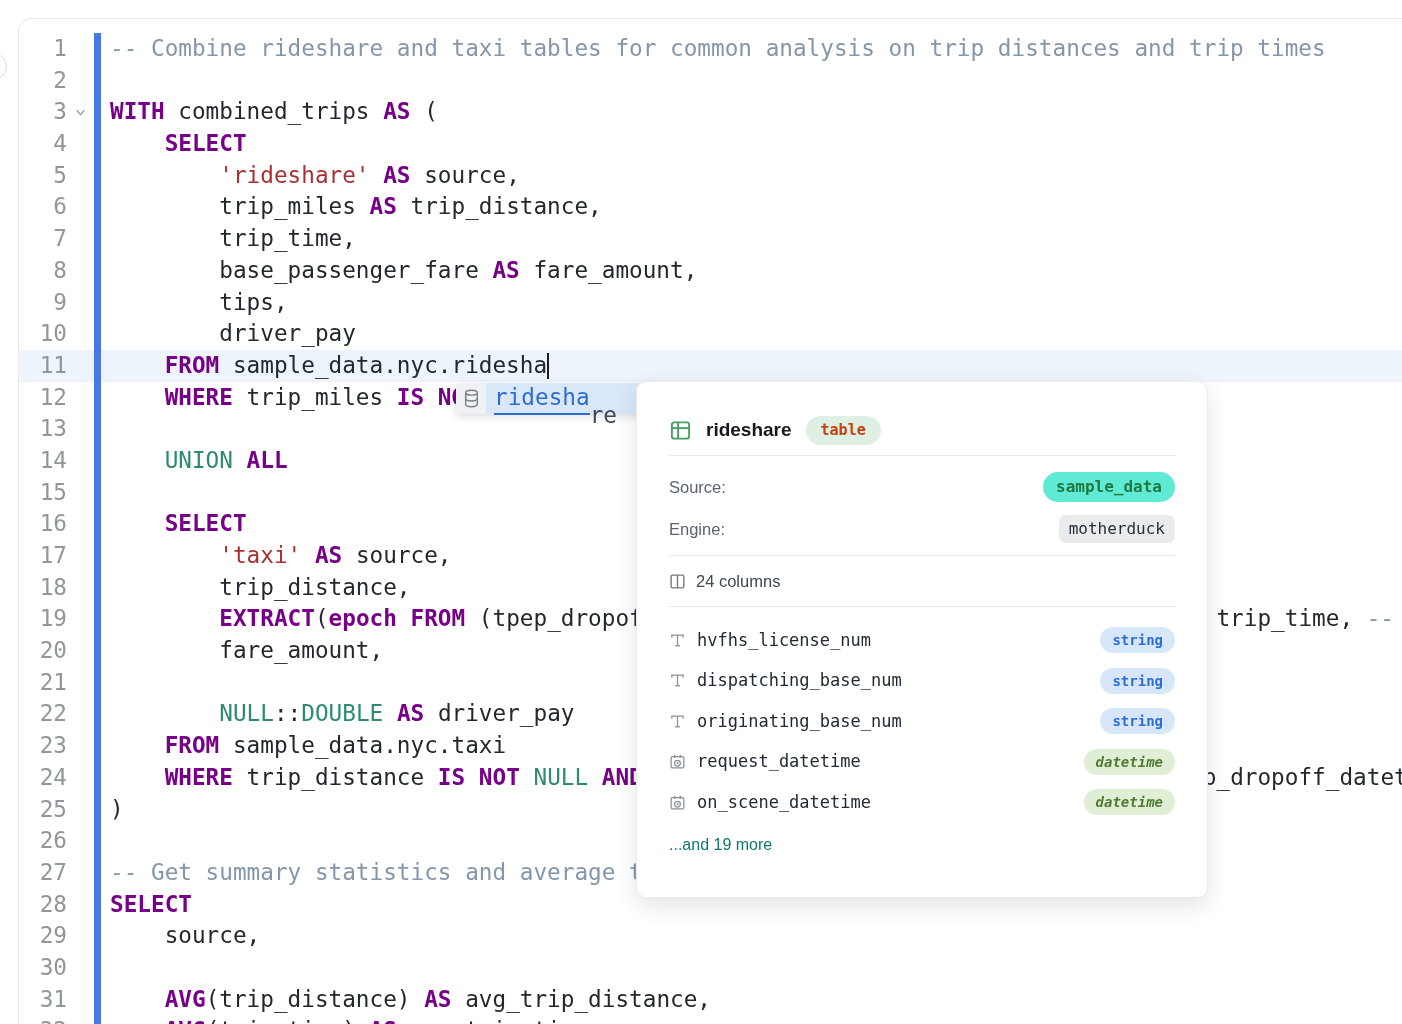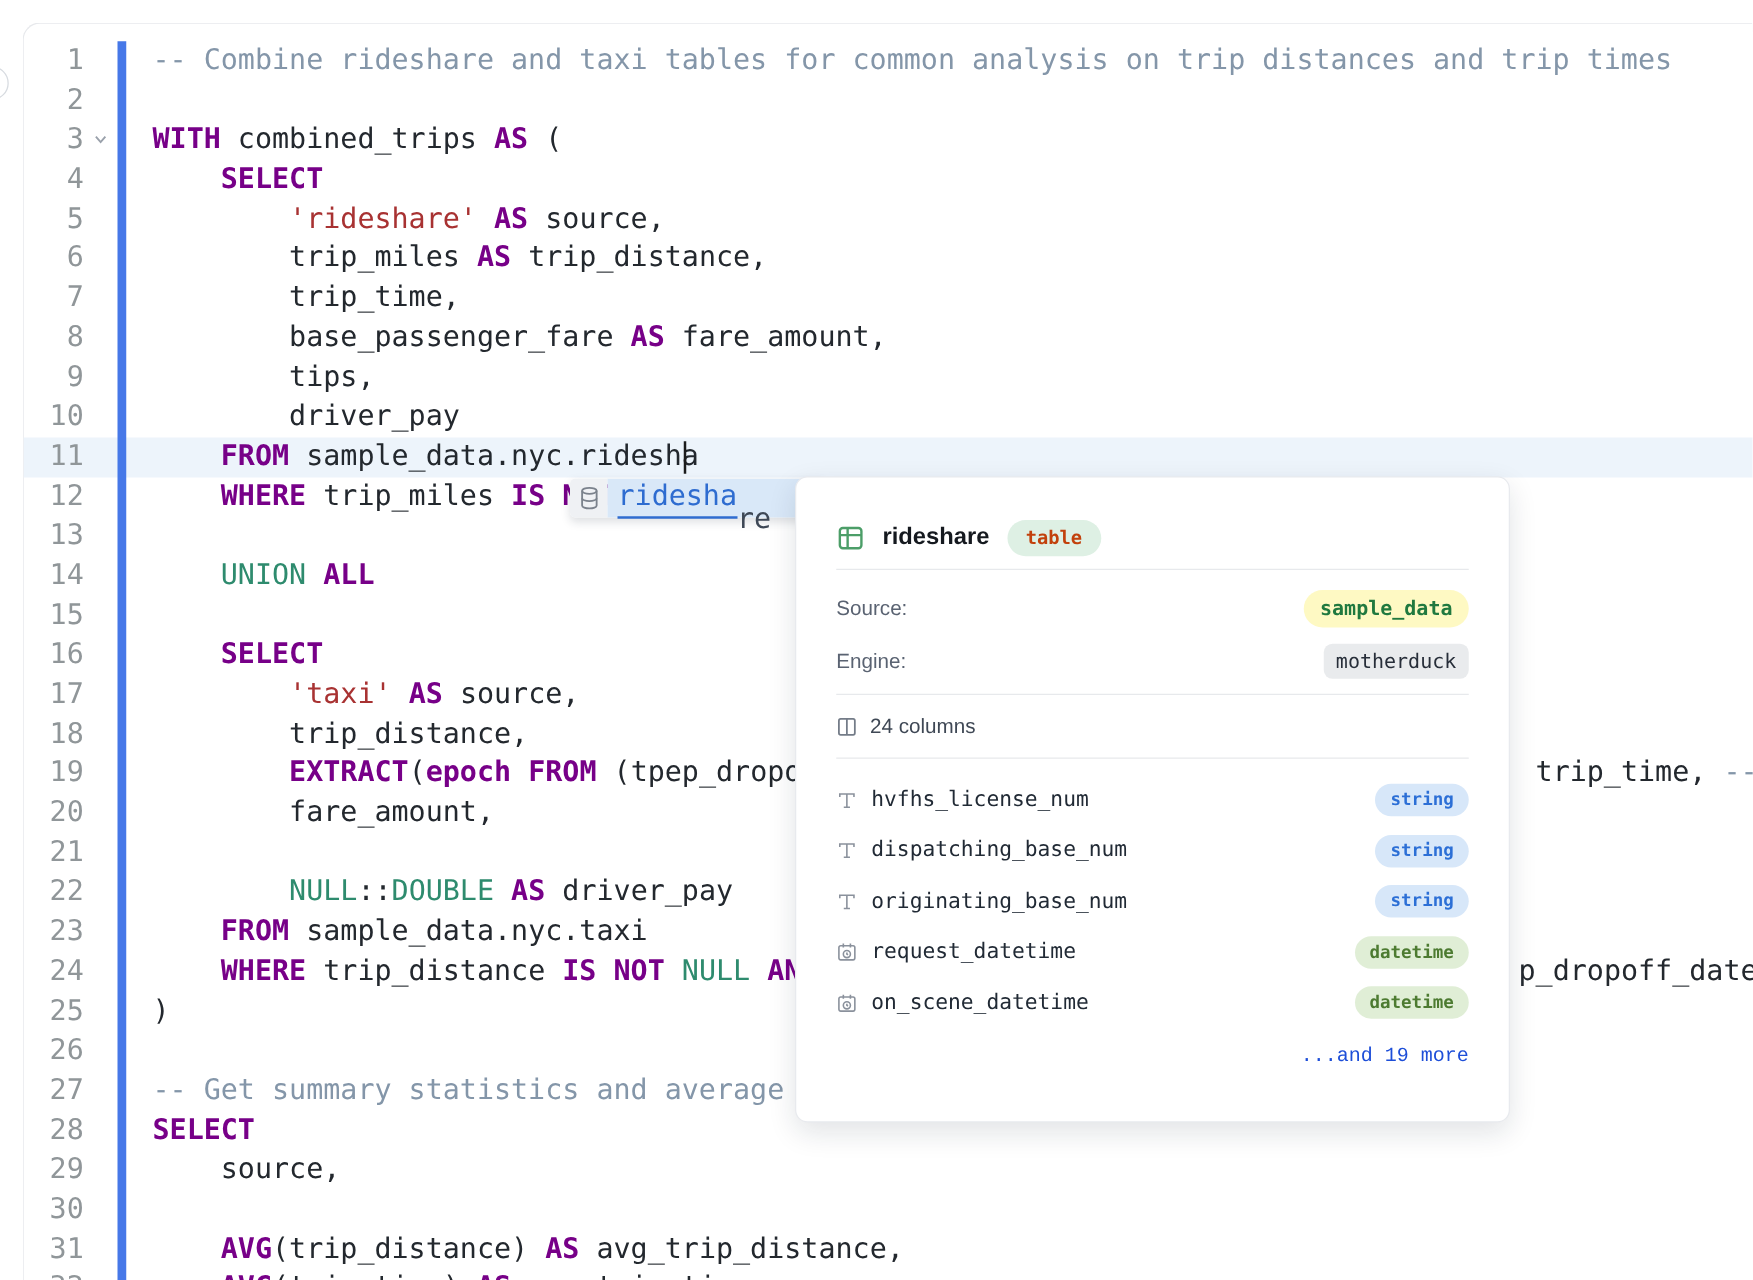--- a/index.html
+++ b/index.html
@@ -16,21 +16,21 @@
   
   .active-line { position:absolute; left:19px; top:350px; height:32px; right:0;
                  background:#edf4fb; z-index:1; }
   .code-bar { position:absolute; left:94px; top:33px; width:7px; height:991px;
               background:#4678e8; z-index:3; }
   .lines { position:absolute; left:19px; top:33px; right:0; z-index:2; }
   .row { display:flex; height:31.7px; }
   .ln { width:48px; text-align:right; color:#909699; flex:0 0 48px;
         font:22.7px/31.7px "DejaVu Sans Mono", monospace; }
   .fold { width:27px; flex:0 0 27px; text-align:center; padding-top:9px; }
-  .codetxt { white-space:pre; padding-left:28px;
+  .codetxt { white-space:pre; padding-left:16px;
              font:22.7px/31.7px "DejaVu Sans Mono", monospace; color:#23282e; }
   .tok-p { color:#23282e; }
   .tok-k { color:#770088; font-weight:bold; }
   .tok-g { color:#2e8b6e; }
   .tok-s { color:#a83232; }
   .tok-c { color:#8496a9; }
   .cursor { position:absolute; left:547px; top:353px; width:2px; height:26px;
             background:#1c1c1c; z-index:4; }
 
   
@@ -49,35 +49,35 @@
          box-shadow:0 8px 22px rgba(20,30,50,.12); z-index:6; padding:0 32px; }
   .pop-header { display:flex; align-items:center; gap:14px; padding-top:40px; height:56px; }
   .pop-title { font-size:19px; font-weight:bold; color:#15191f; }
   .badge { background:#def0e4; color:#c2410c; font:bold 15px/1 "DejaVu Sans Mono", monospace;
            padding:7px 15px; border-radius:999px; }
   .divider { height:1px; background:#e7e9ec; }
   .d1 { margin-top:17px; }
   .meta { display:flex; justify-content:space-between; align-items:center; height:42px; }
   .m1 { margin-top:10px; }
   .meta-label { color:#5a6372; font-size:16.5px; }
-  .pill-green { background:#fef9c3; color:#20793f; font:bold 16px/1 "DejaVu Sans Mono", monospace;
+  .pill-green { background:#5eead4; color:#20793f; font:bold 16px/1 "DejaVu Sans Mono", monospace;
                 padding:7px 13px; border-radius:999px; }
   .pill-gray { background:#e9ebed; color:#272e39; font:16px/1 "DejaVu Sans Mono", monospace;
                padding:6px 10px; border-radius:7px; }
   .d2 { margin-top:5px; }
   .colsum { display:flex; align-items:center; gap:10px; height:50px;
             color:#3f4855; font-size:16.5px; }
   .collist { padding-top:13px; }
   .colrow { display:flex; align-items:center; height:40.5px; }
   .colrow .cicon { width:28px; display:flex; align-items:center; }
   .colname { font:17px/1 "DejaVu Sans Mono", monospace; color:#212a35; flex:1; }
   .tpill { font:bold 14px/1 "DejaVu Sans Mono", monospace; padding:6px 12px; border-radius:999px; }
   .tpill.string { background:#d7e7f9; color:#2c6fd6; }
-  .tpill.datetime { background:#e0eed6; color:#4d7b31; }
-  .more { text-align:right; color:#1d4ed8; font-size:16px; margin-top:13px;font-family:Liberation Mono, monospace; }
+  .tpill.datetime { background:#e0eed6; color:#4d7b31;font-style:italic; }
+  .more { text-align:left; color:#0f766e; font-size:16px; margin-top:13px; }
 </style>
 </head>
 <body>
 
 <div class="side-circle"></div>
 
 <div class="frame"></div>
 
 <div>
   <div class="active-line"></div>

